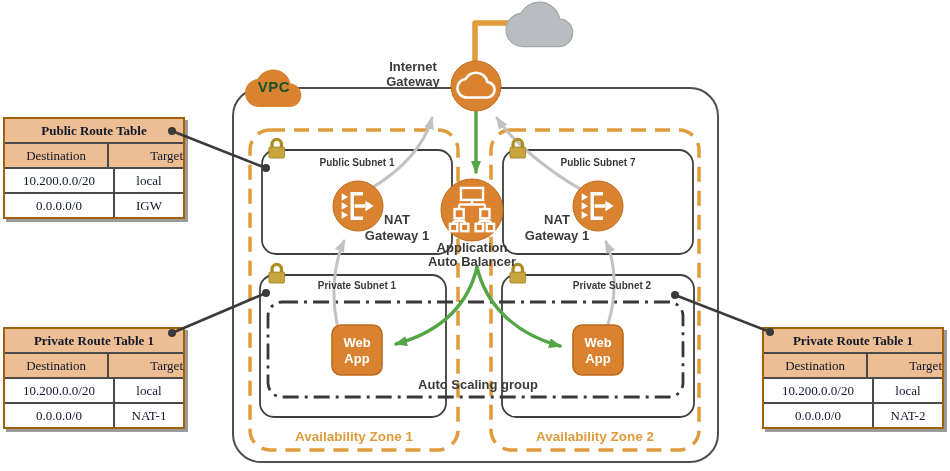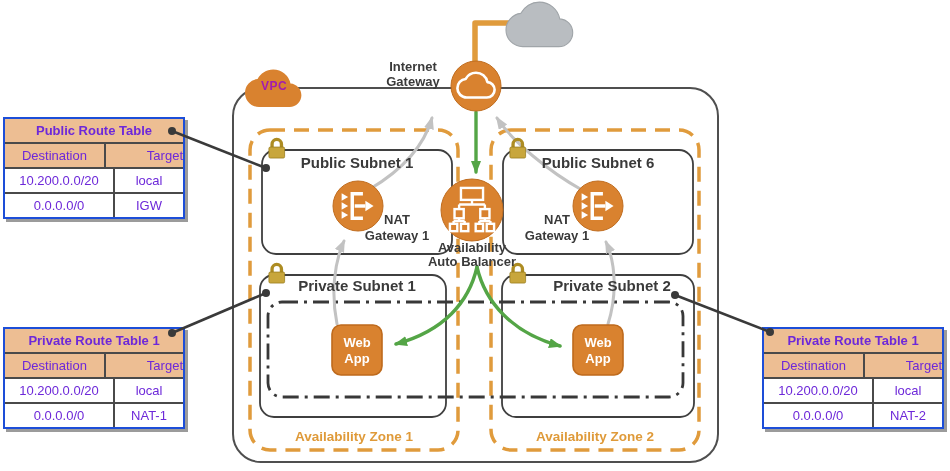--- a/index.html
+++ b/index.html
@@ -11,27 +11,27 @@
   svg.layer{position:absolute;left:0;top:0;}
   #diagram-svg{z-index:1;}
   #connector-svg{z-index:3;pointer-events:none;}
   .lbl{
     position:absolute;z-index:2;font-weight:bold;color:#3A3A3A;
     font-size:13px;line-height:15px;text-align:center;white-space:nowrap;
   }
   .lbl span{display:block;}
   .white{color:#fff;}
   .az{color:#DF9A39;font-size:13.5px;}
-  .subtitle{font-size:15px;}
-  .vpc-txt{color:#a21caf;font-size:12px;letter-spacing:0.5px;}
+  .subtitle{font-size:10px;}
+  .vpc-txt{color:#14532d;font-size:15px;letter-spacing:0.5px;}
   
   .rt{
     position:absolute;z-index:2;width:178px;background:#fff;
-    border:2px solid #1d4ed8;box-shadow:3px 3px 0 #9b9b9b;
-    font-size:13px;color:#6d28d9;
+    border:2px solid #a16207;box-shadow:3px 3px 0 #9b9b9b;
+    font-size:13px;color:#0f172a;font-family:Liberation Serif, serif;
   }
   .rt-title{
     height:23px;line-height:23px;text-align:center;font-weight:bold;
     background:#EDBE93;border-bottom:2px solid #4A4A4A;
   }
   .rt-row{display:flex;height:23px;line-height:23px;border-bottom:2px solid #4A4A4A;}
   .rt-row:last-child{border-bottom:none;}
   .rt-row.hdr{background:#EDBE93;gap:41px;}
   .c1{width:108px;border-right:2px solid #4A4A4A;text-align:center;}
   .c2{flex:1;text-align:center;border-radius:8px;}
@@ -133,47 +133,48 @@
   </svg>
 
   <div class="lbl" style="left:372px;top:59px;width:82px;">
     <span>Internet</span>
     <span>Gateway</span>
   </div>
 
   <div class="lbl vpc-txt" style="left:247px;top:79px;width:54px;">VPC</div>
 
   <div class="lbl subtitle" style="left:262px;top:155px;width:190px;">Public Subnet 1</div>
-  <div class="lbl subtitle" style="left:503px;top:155px;width:190px;">Public Subnet 6</div>
+  <div class="lbl subtitle" style="left:503px;top:155px;width:190px;">Public Subnet 7</div>
   <div class="lbl subtitle" style="left:260px;top:278px;width:194px;">Private Subnet 1</div>
   <div class="lbl subtitle" style="left:502px;top:278px;width:220px;">Private Subnet 2</div>
 
   <div class="lbl" style="left:354px;top:212px;width:86px;line-height:16px;">
     <span>NAT</span>
     <span>Gateway 1</span>
   </div>
   <div class="lbl" style="left:514px;top:212px;width:86px;line-height:16px;">
     <span>NAT</span>
     <span>Gateway 1</span>
   </div>
 
   <div class="lbl" style="left:405px;top:241px;width:134px;line-height:14px;">
-    <span>Availability</span>
+    <span>Application</span>
     <span>Auto Balancer</span>
   </div>
 
   <div class="lbl white" style="left:332px;top:335px;width:50px;line-height:16px;">
     <span>Web</span>
     <span>App</span>
   </div>
   <div class="lbl white" style="left:573px;top:335px;width:50px;line-height:16px;">
     <span>Web</span>
     <span>App</span>
   </div>
 
+  <div class="lbl" style="left:395px;top:377px;width:166px;">Auto Scaling group</div>
 
   <div class="lbl az" style="left:250px;top:429px;width:208px;">Availability Zone 1</div>
   <div class="lbl az" style="left:491px;top:429px;width:208px;">Availability Zone 2</div>
 
   <div class="rt" style="left:3px;top:117px;">
     <div class="rt-title">Public Route Table</div>
     <div class="rt-row hdr">
       <div class="c1">Destination</div>
       <div class="c2">Target</div>
     </div>

